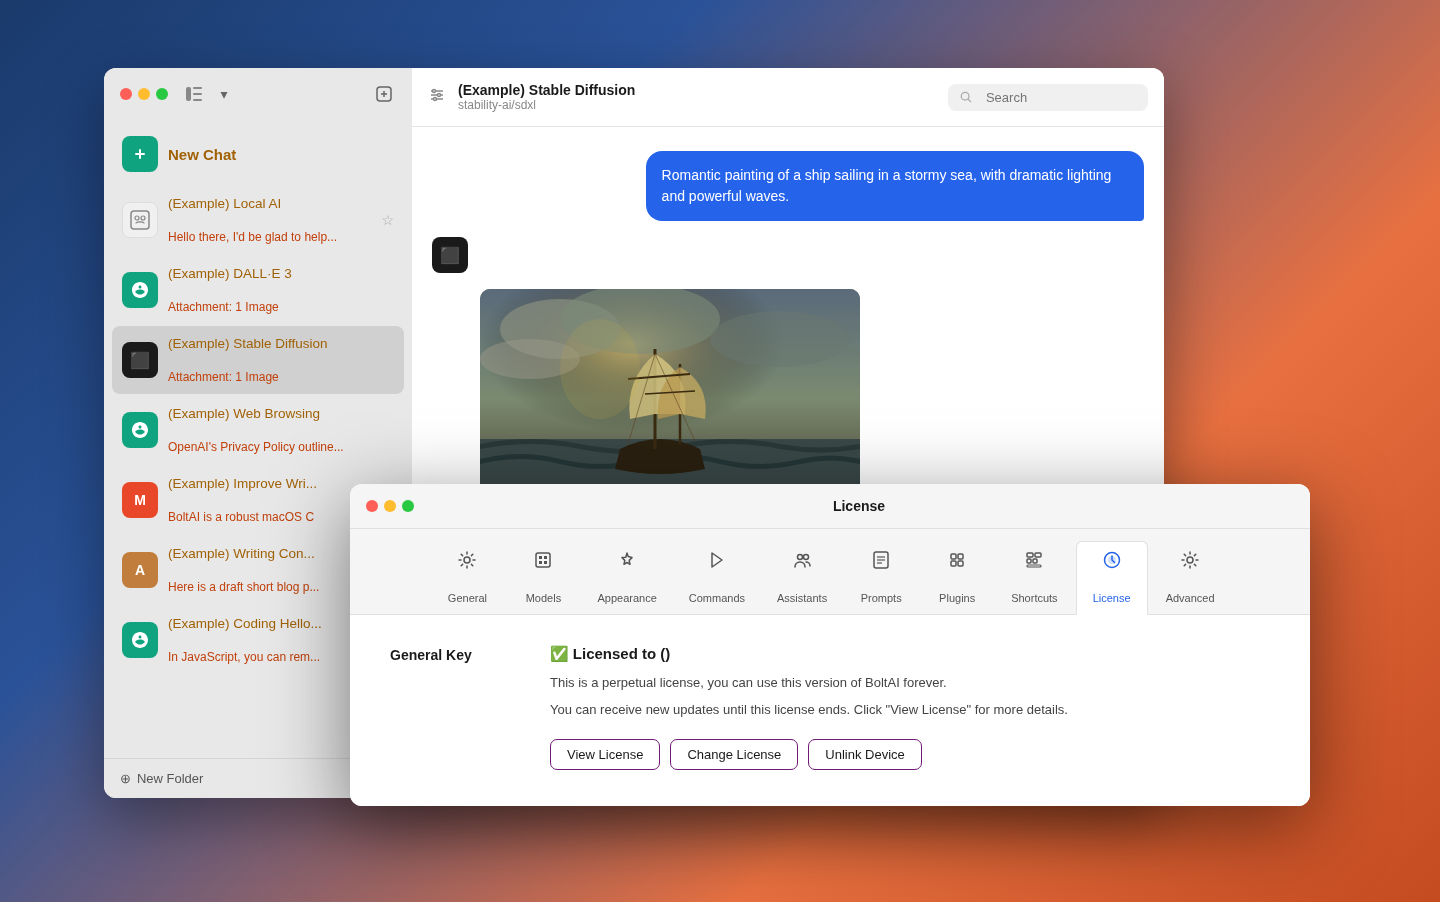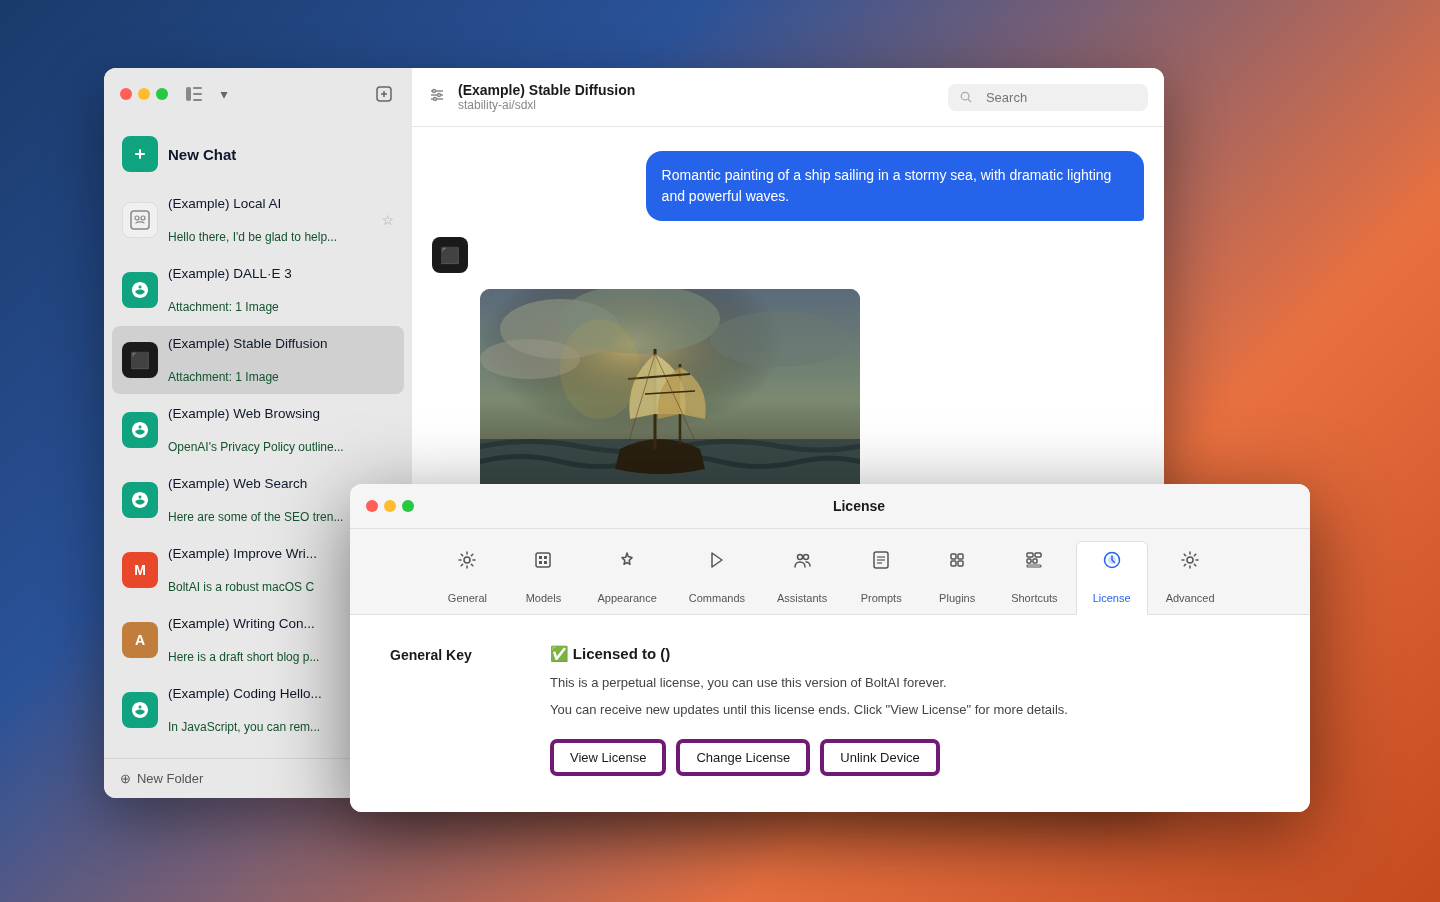--- a/index.html
+++ b/index.html
@@ -130,29 +130,29 @@
     .avatar-coding { background: #10a37f; }
 
     .item-text {
       flex: 1;
       min-width: 0;
     }
 
     .item-title {
       font-size: 13.5px;
       font-weight: 500;
-      color: #0f172a;
+      color: #a16207;
       white-space: nowrap;
       overflow: hidden;
       text-overflow: ellipsis;
     }
 
     .item-subtitle {
       font-size: 12px;
-      color: #14532d;
+      color: #c2410c;
       white-space: nowrap;
       overflow: hidden;
       text-overflow: ellipsis;
       margin-top: 19px;
     }
 
     .new-chat .item-title {
       font-size: 15px;
       font-weight: 600;
     }
@@ -428,21 +428,21 @@
       display: flex;
       gap: 10px;
       margin-top: 18px;
     }
 
     .action-btn {
       padding: 7px 16px;
       border-radius: 7px;
       font-size: 13px;
       cursor: pointer;
-      border: 4px solid #701a75;
+      border: 1px solid #701a75;
       background: white;
       color: #1a1a1a;
       font-weight: 500;
     }
   </style>
 </head>
 <body>
 
 <div class="main-window">
 
@@ -530,31 +530,20 @@
           <svg width="20" height="20" viewBox="0 0 20 20" fill="none">
               <path d="M10 2C5.58 2 2 5.58 2 10s3.58 8 8 8 8-3.58 8-8-3.58-8-8-8zm0 3.5c.83 0 1.5.67 1.5 1.5S10.83 8.5 10 8.5 8.5 7.83 8.5 7 9.17 5.5 10 5.5zm0 9c-2 0-3.77-1.02-4.8-2.57.02-1.59 3.2-2.47 4.8-2.47 1.59 0 4.78.88 4.8 2.47C13.77 13.48 12 14.5 10 14.5z" fill="white"></path>
             </svg>
         </div>
         <div class="item-text">
           <div class="item-title">(Example) Web Browsing</div>
           <div class="item-subtitle">OpenAI's Privacy Policy outline...</div>
         </div>
       </div>
 
-      <div class="sidebar-item">
-        <div class="item-avatar avatar-openai">
-          <svg width="20" height="20" viewBox="0 0 20 20" fill="none">
-              <path d="M10 2C5.58 2 2 5.58 2 10s3.58 8 8 8 8-3.58 8-8-3.58-8-8-8zm0 3.5c.83 0 1.5.67 1.5 1.5S10.83 8.5 10 8.5 8.5 7.83 8.5 7 9.17 5.5 10 5.5zm0 9c-2 0-3.77-1.02-4.8-2.57.02-1.59 3.2-2.47 4.8-2.47 1.59 0 4.78.88 4.8 2.47C13.77 13.48 12 14.5 10 14.5z" fill="white"></path>
-            </svg>
-        </div>
-        <div class="item-text">
-          <div class="item-title">(Example) Web Search</div>
-          <div class="item-subtitle">Here are some of the SEO tren...</div>
-        </div>
-      </div>
 
       <div class="sidebar-item">
         <div class="item-avatar avatar-improve">
           <span style="color:white;font-weight:bold;font-size:14px;">M</span>
         </div>
         <div class="item-text">
           <div class="item-title">(Example) Improve Wri...</div>
           <div class="item-subtitle">BoltAI is a robust macOS C</div>
         </div>
       </div>

